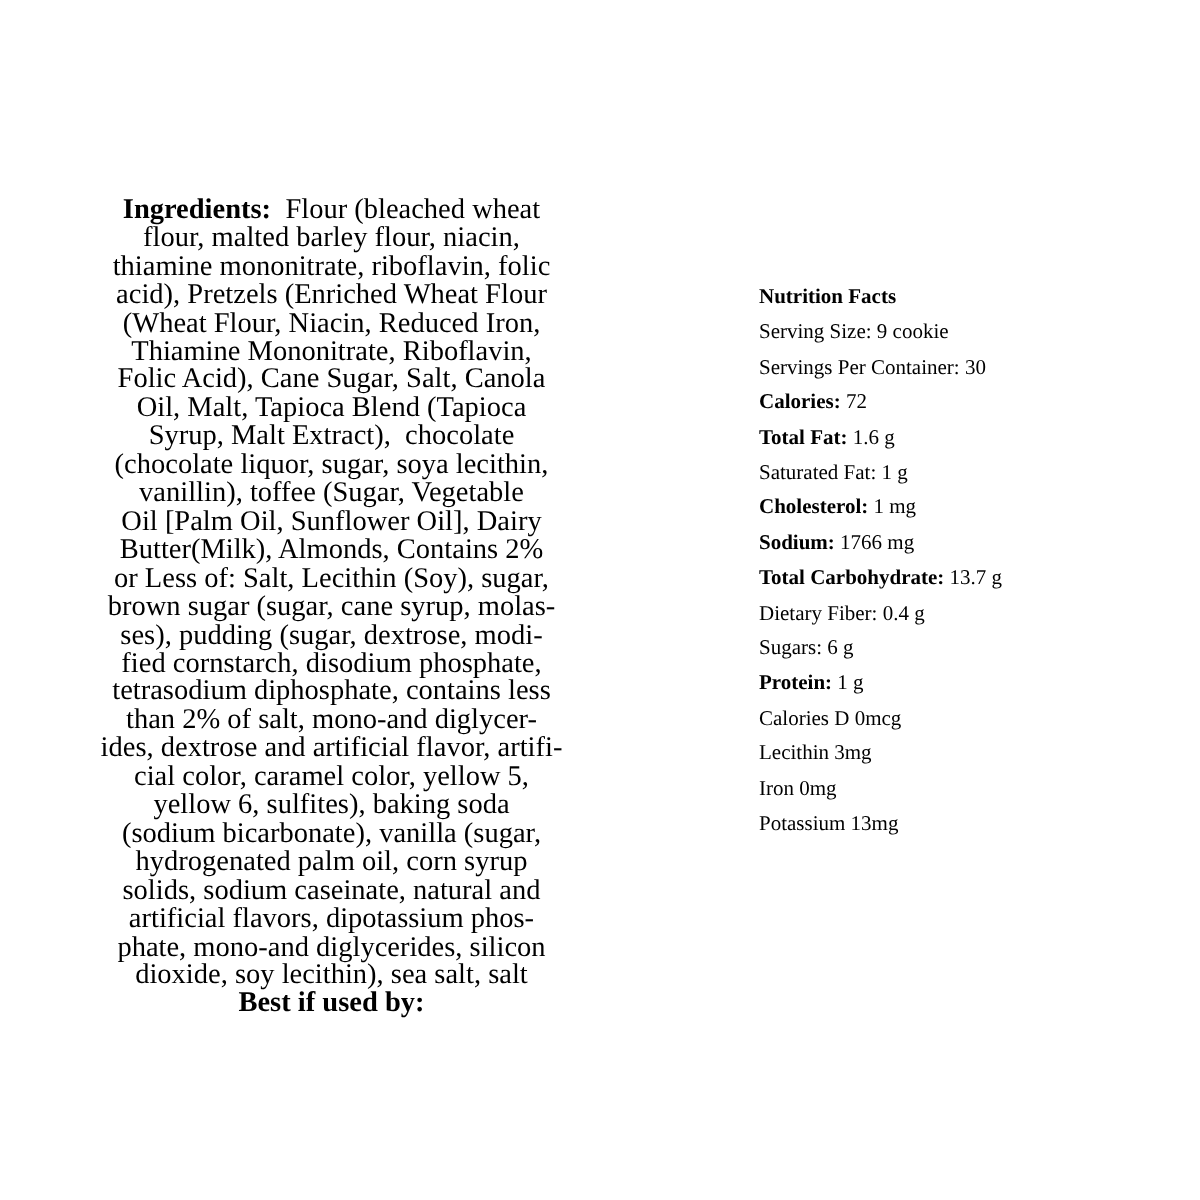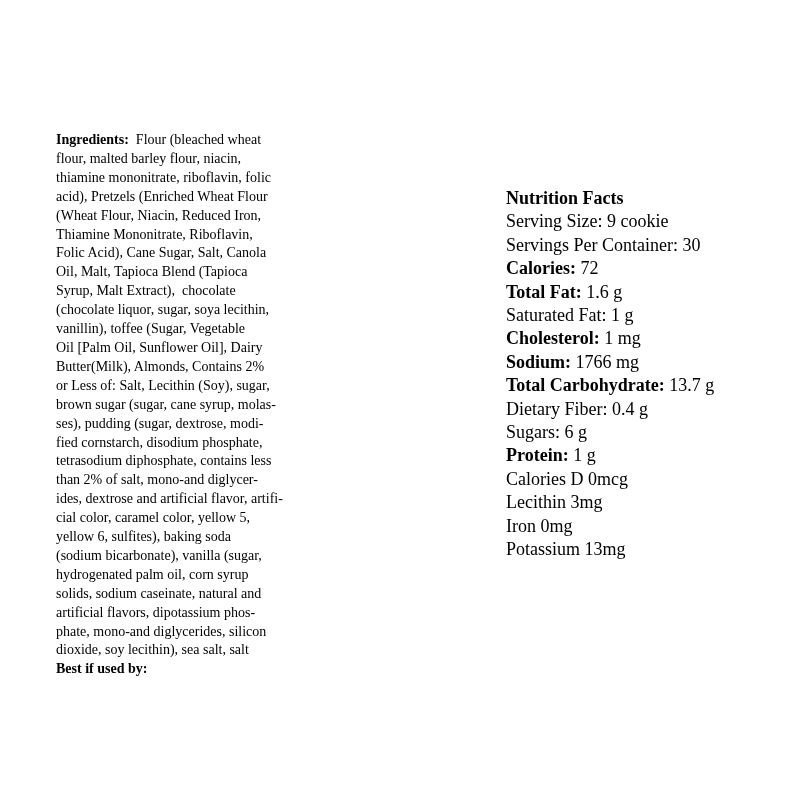--- a/index.html
+++ b/index.html
@@ -15,35 +15,36 @@
     overflow: hidden;
     font-family: "Liberation Serif", "DejaVu Serif", serif;
     color: #000000;
   }
   
   .ingredients {
     position: absolute;
     left: 56px;
     top: 131px;
     width: 330px;
-    font-size: 14px;
+    text-align: center;
+    font-size: 19px;
     line-height: 18.9px;
   }
   .ing-line {
     white-space: nowrap;
   }
   .b { font-weight: bold; }
   
   .nutrition {
     position: absolute;
     left: 506px;
     top: 187px;
     width: 280px;
     text-align: left;
-    font-size: 18px;
+    font-size: 14px;
     line-height: 23.4px;
   }
   .nut-line {
     white-space: nowrap;
   }
 </style>
 </head>
 <body>
 
 <div id="label-canvas">

